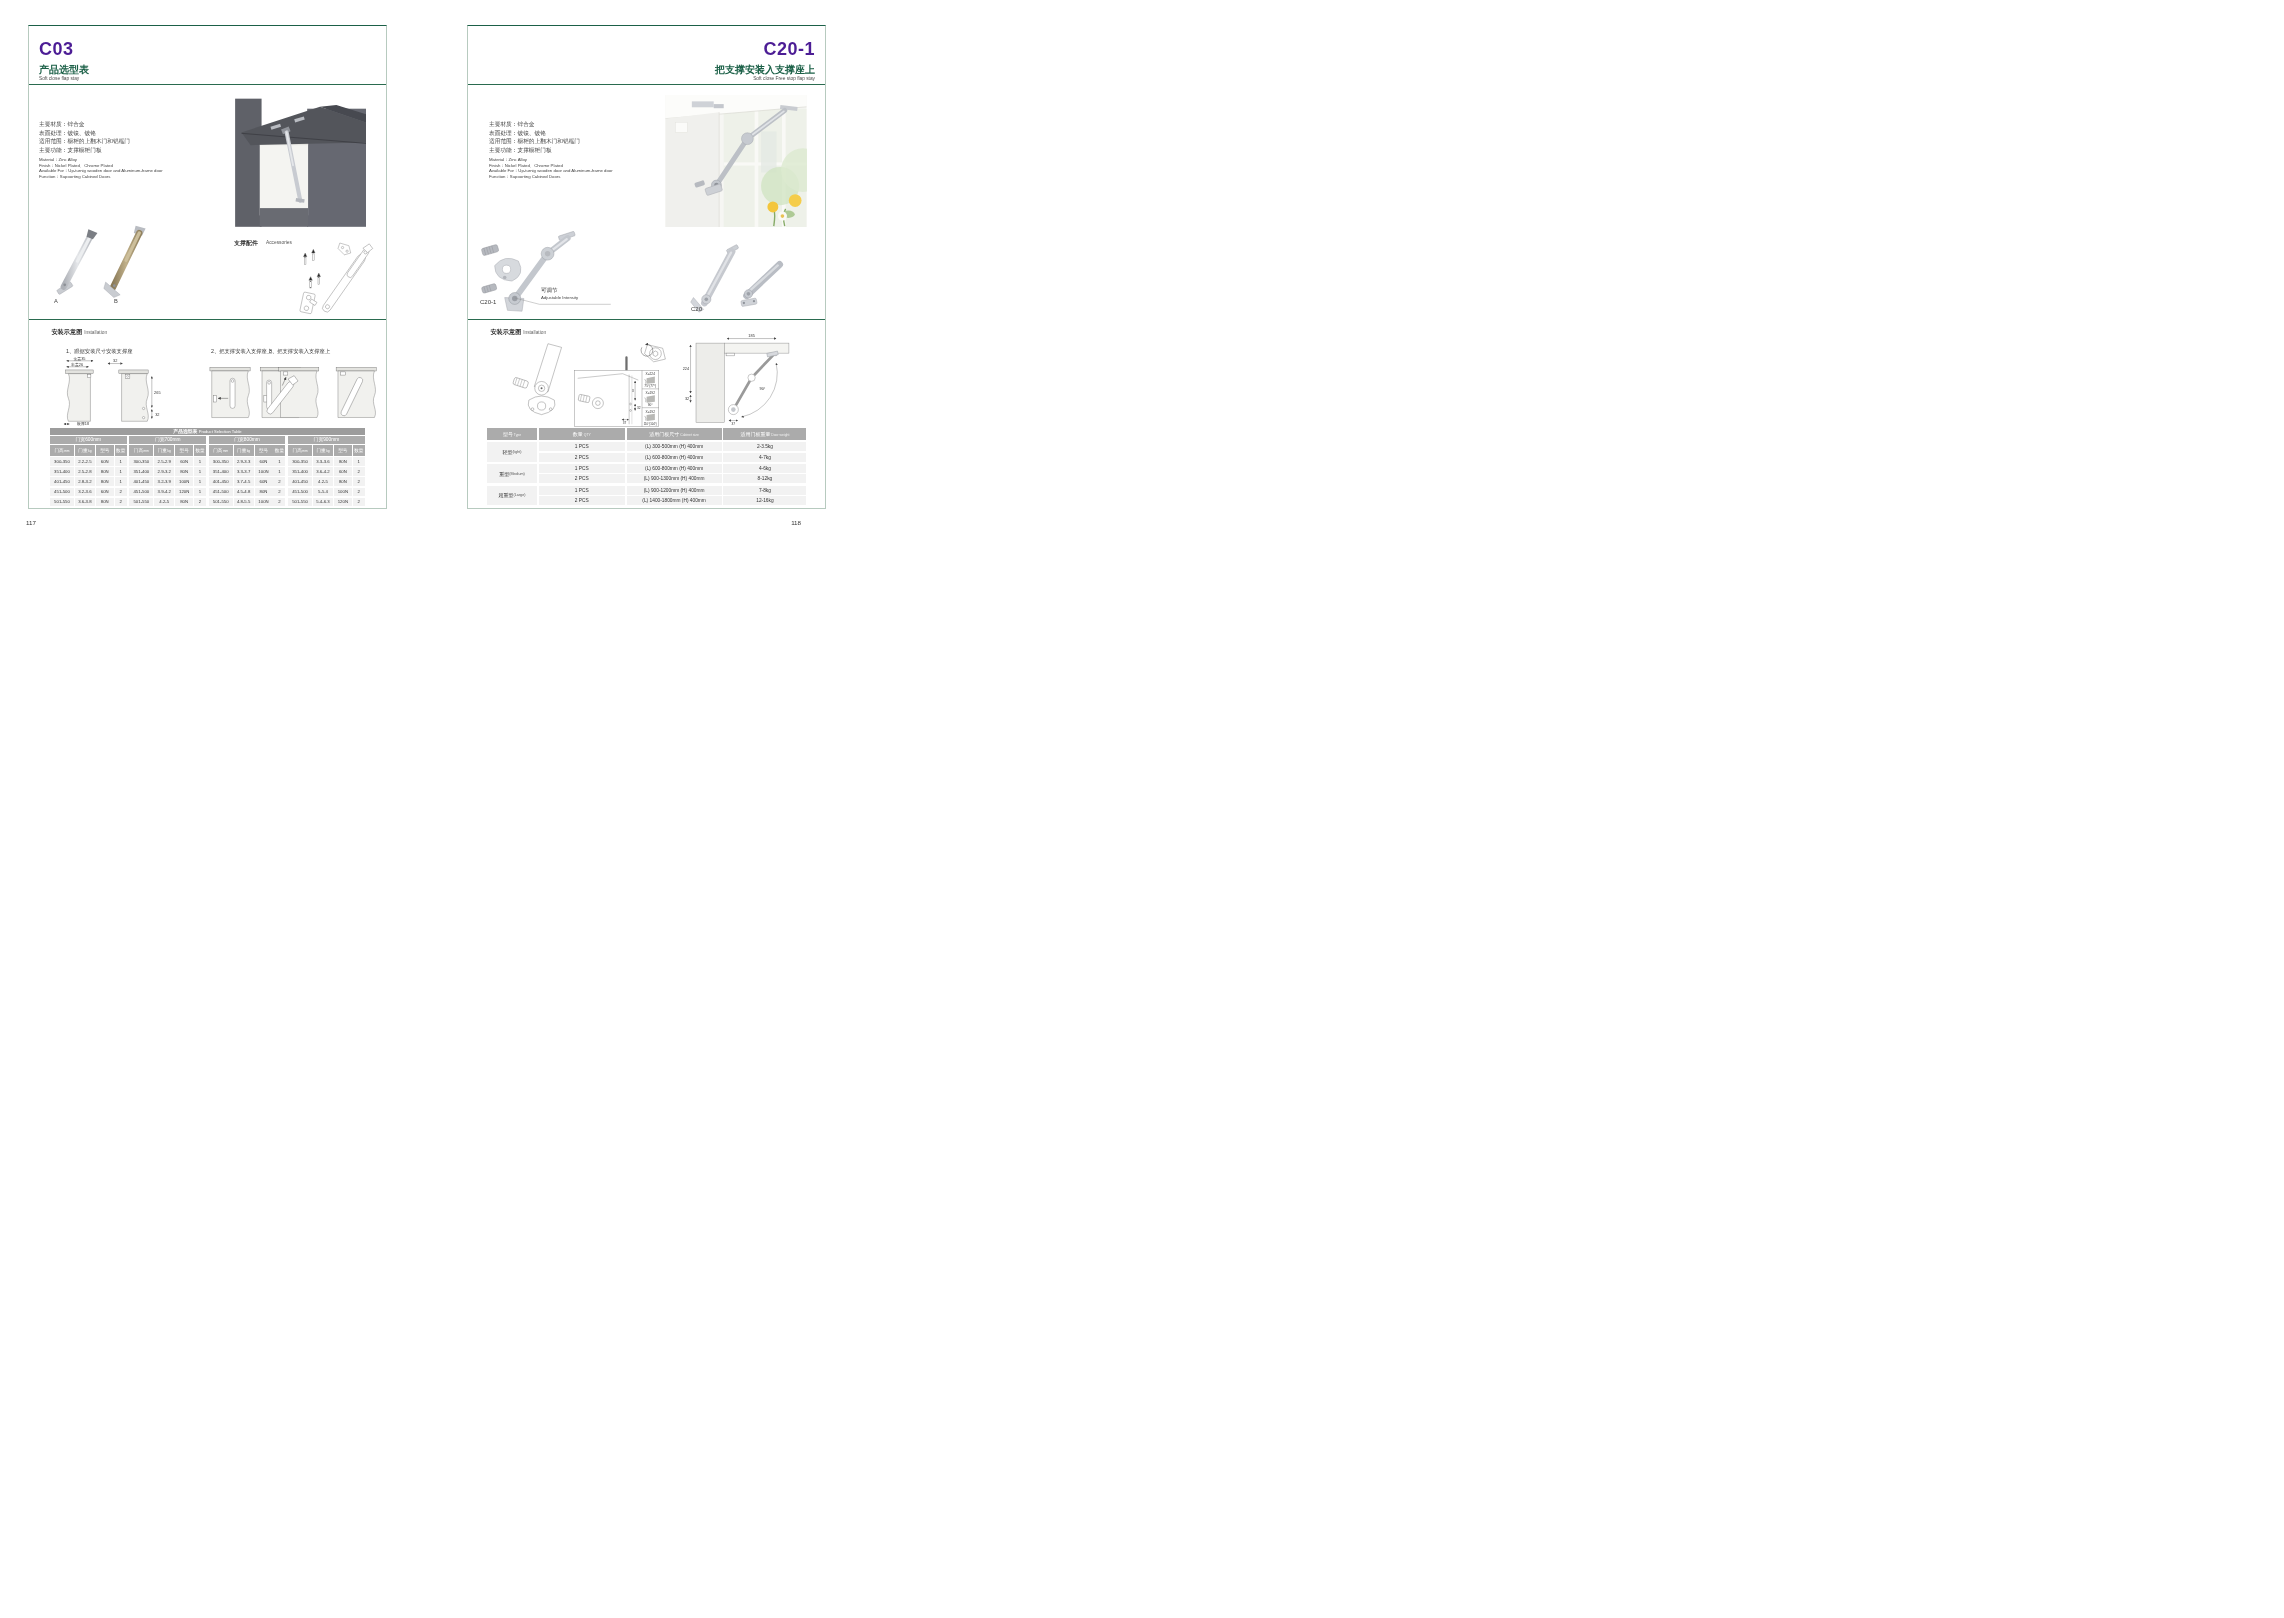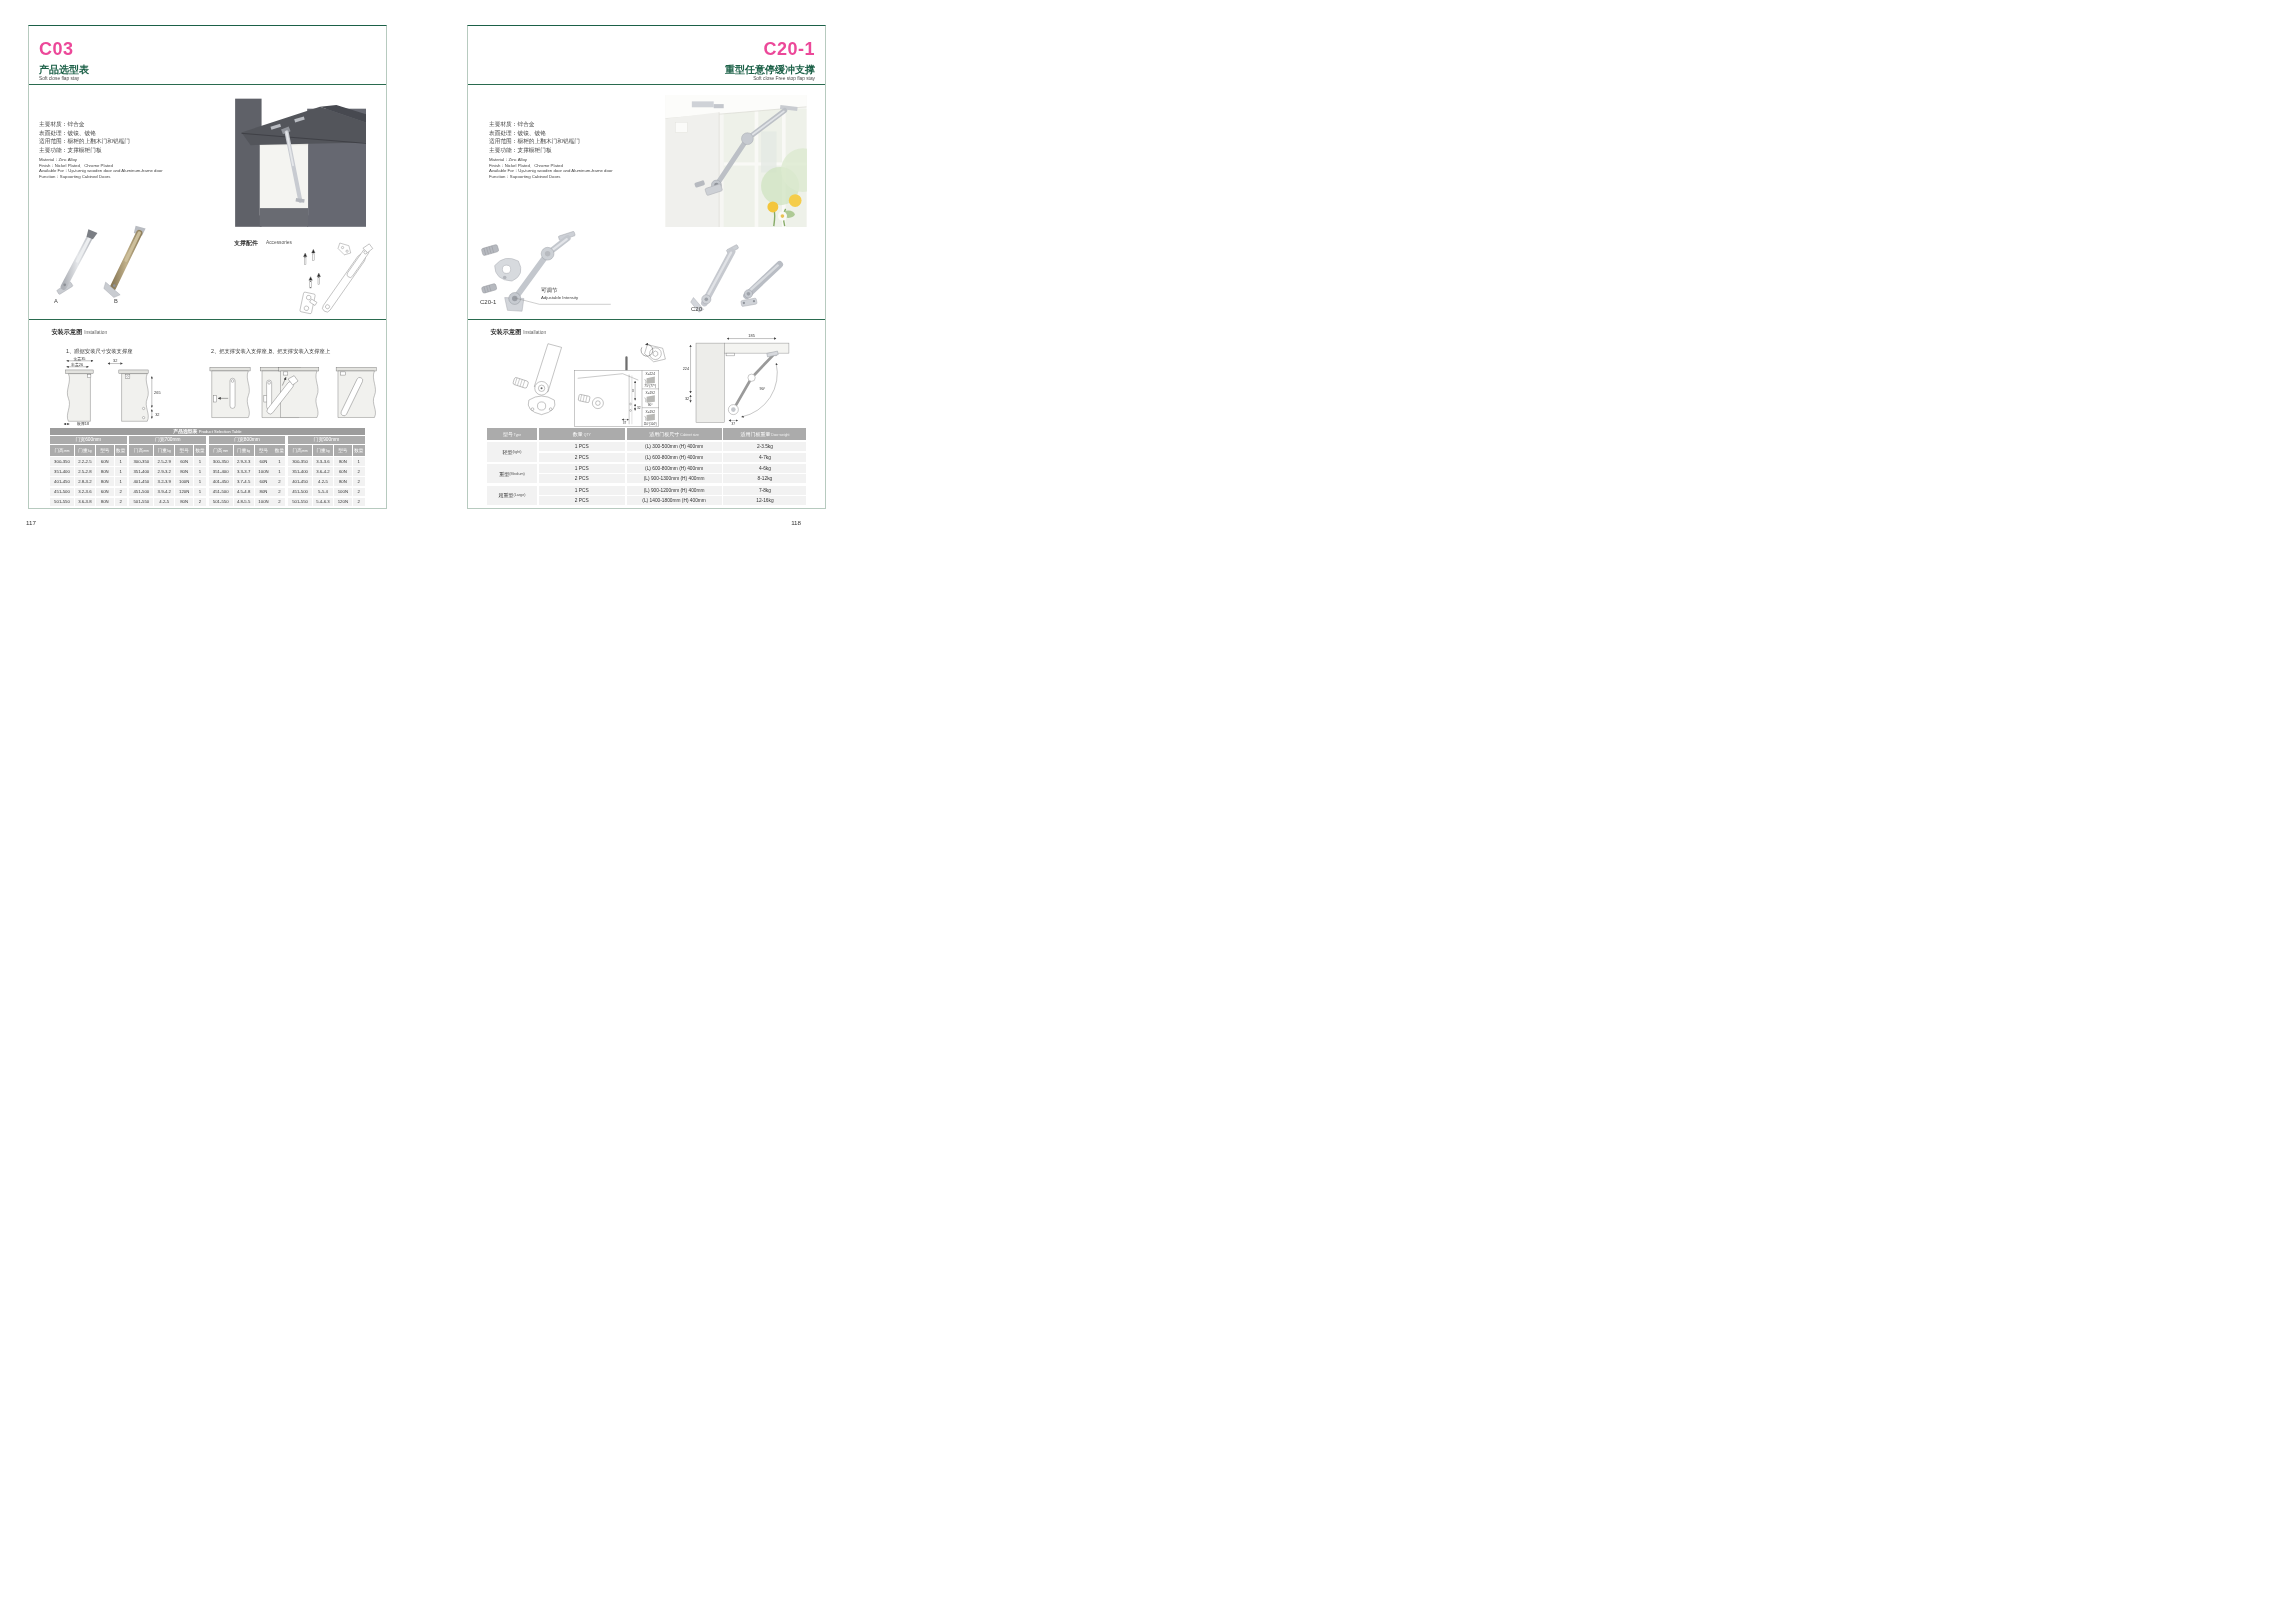--- a/index.html
+++ b/index.html
@@ -1,21 +1,21 @@
 <!DOCTYPE html>
 <html style="font-size:7.3px"><head>
 <meta charset="utf-8">
 <style>
   html,body{margin:0;padding:0;background:#ffffff;}
   body{width:827px;height:539px;position:relative;font-family:"Liberation Sans","DejaVu Sans",sans-serif;color:#3d3d3d;}
   .page{position:absolute;top:25px;width:357px;height:482px;background:#fff;border:0.5px solid #b7cabf;border-top:1.4px solid #1b6047;}
   .page.left{left:28px;}
   .page.right{left:467px;width:357px;}
   .abs{position:absolute;}
-  .code{position:absolute;top:13.7px;font-size:18px;line-height:18px;font-weight:bold;color:#ec4899;letter-spacing:0.5px;}
+  .code{position:absolute;top:13.7px;font-size:18px;line-height:18px;font-weight:bold;color:#4c1d95;letter-spacing:0.5px;}
   .title-cn{position:absolute;top:37px;font-size:10px;font-weight:bold;color:#1b6047;}
   .sub-en{position:absolute;top:50px;font-size:4.8px;color:#4c4c4c;}
   .hdr-rule{position:absolute;left:0;right:0;top:58px;border-top:0.7px solid #2a6b4f;}
   .mid-rule{position:absolute;left:0;right:0;top:293px;border-top:0.5px solid #2a6b4f;}
   .specs-cn{position:absolute;left:10px;top:94px;font-size:5.7px;line-height:8.5px;color:#3f3f3f;}
   .specs-en{position:absolute;left:10px;top:131px;font-size:4.3px;line-height:5.7px;color:#3f3f3f;}
   .page.right .specs-cn{left:21px;}
   .page.right .specs-en{left:21px;}
   .acc-cn{position:absolute;left:205px;top:213px;font-size:6px;font-weight:bold;color:#3a3a3a;}
   .acc-en{position:absolute;left:237px;top:214px;font-size:4.8px;color:#555;}
@@ -385,21 +385,21 @@
             <div class="pt-c">120N</div>
             <div class="pt-c">2</div>
         </div>
       </div>
     </div>
   </div>
 </div>
 
 <div class="page right">
   <div class="code" style="right:10px;text-align:right">C20-1</div>
-  <div class="title-cn" style="right:10px;text-align:right">重型任意停缓冲支撑</div>
+  <div class="title-cn" style="right:10px;text-align:right">把支撑安装入支撑座上</div>
   <div class="sub-en" style="right:10px;text-align:right">Soft close Free stop flap stay</div>
   <div class="hdr-rule"></div>
 
   <div class="specs-cn">
     <div>主要材质：锌合金</div>
     <div>表面处理：镀镍、镀铬</div>
     <div>适用范围：橱柜的上翻木门和铝框门</div>
     <div>主要功能：支撑橱柜门板</div>
   </div>
   <div class="specs-en">

